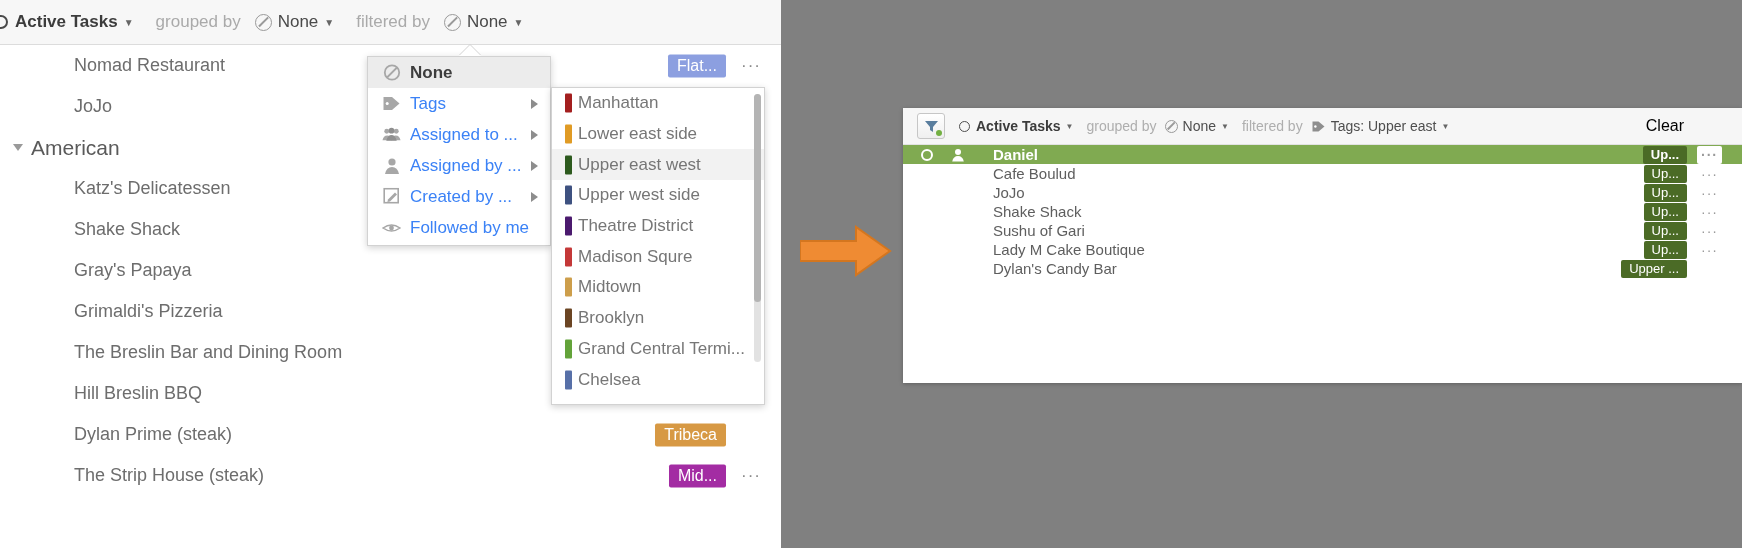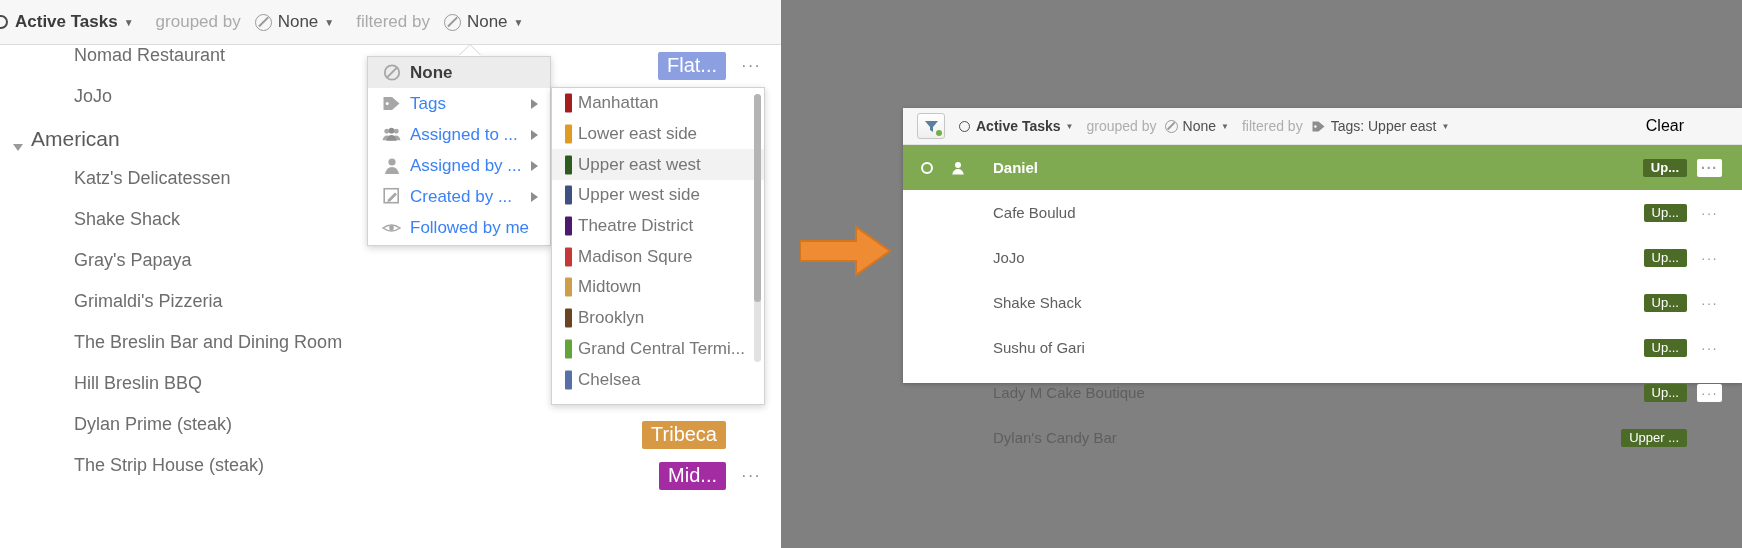--- a/index.html
+++ b/index.html
@@ -41,32 +41,32 @@
   .ico-circle-open{
     display:inline-block; width:14px; height:14px; border-radius:50%;
     border:2px solid #4a4a4a; margin-right:7px; flex:none;
   }
   .gap{ width:22px; }
   .gap-sm{ width:14px; }
 
   
   #left-list{ position:absolute; left:0; top:45px; width:781px; height:503px; }
   .lrow{
-    position:relative; height:41px; display:flex; align-items:flex-start;
+    position:relative; height:41px; display:flex; align-items:center;
     font-size:18px; color:#6d6d6d; padding-left:74px;
   }
   .lrow.group{ padding-left:31px; font-size:21px; color:#5a5a5a; }
   .tri{
     position:absolute; left:13px; top:50%; margin-top:-4px;
     width:0;height:0;border-left:5px solid transparent;border-right:5px solid transparent;
     border-top:7px solid #9a9a9a;
   }
   .badge{
     position:absolute; right:55px; top:50%; transform:translateY(-50%);
-    padding:2px 9px 3px; font-size:20px; color:#ffffff; white-space:nowrap;
+    padding:2px 9px 3px; font-size:16px; color:#ffffff; white-space:nowrap;
     border-radius:2px;
   }
   .dots{
     position:absolute; right:20px; top:50%; transform:translateY(-50%);
     font-size:17px; color:#8a8a8a; letter-spacing:1px;
   }
 
   
   #menu{
     position:absolute; left:367px; top:56px; width:184px; height:190px;
@@ -157,21 +157,21 @@
     background:#9a9a9a; transform:rotate(-45deg);
   }
   .ico-circle-open-sm{
     display:inline-block; width:11px; height:11px; border-radius:50%;
     border:1.7px solid #4e4e4e; margin-right:6px; flex:none;
   }
   #clear-link{
     position:absolute; right:58px; font-size:16px; color:#000000; cursor:pointer;
   }
   .rrow{
-    position:relative; height:45px; display:flex; align-items:center;
+    position:relative; height:19px; display:flex; align-items:center;
     font-size:15px; color:#5e5e5e; padding-left:90px;
   }
   .rrow.hl{ background:#80aa51; color:#ffffff; font-weight:bold; }
   .rrow .r-o{
     position:absolute; left:18px; top:50%; transform:translateY(-50%);
     width:12px; height:12px; border-radius:50%; border:2.5px solid #ffffff;
   }
   .rrow .r-person{
     position:absolute; left:48px; top:50%; transform:translateY(-50%);
     width:14px; height:14px;

